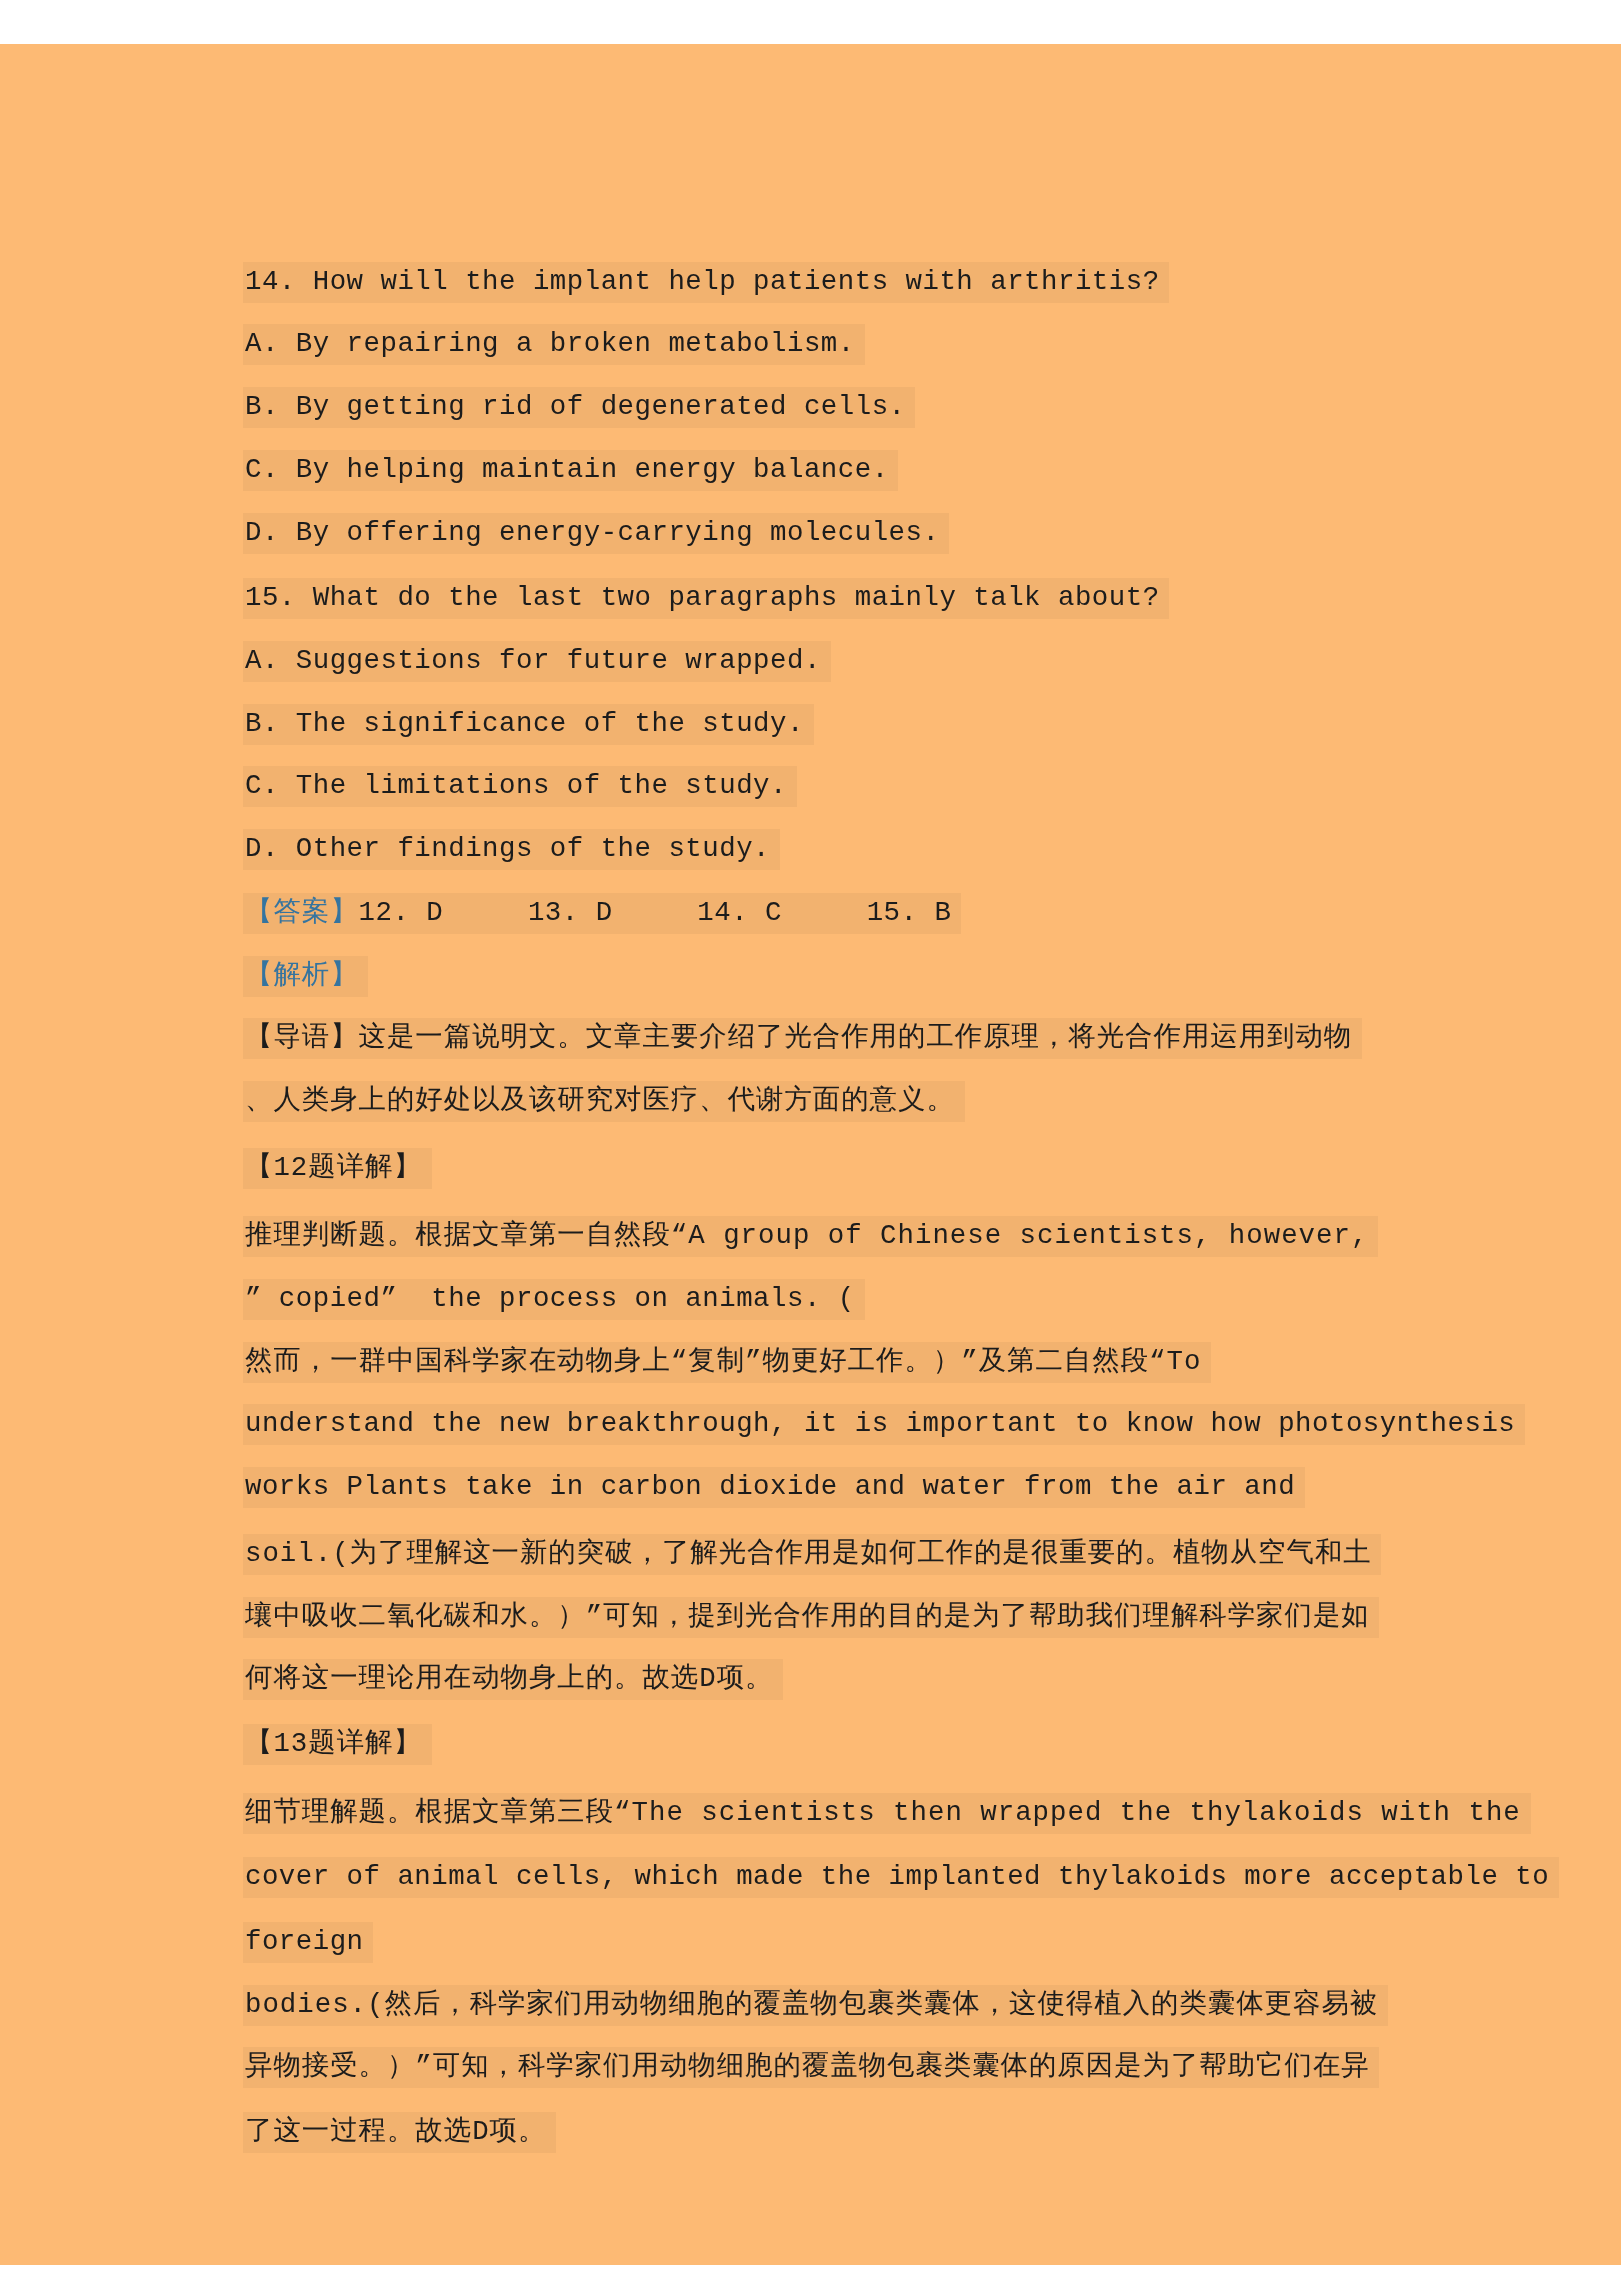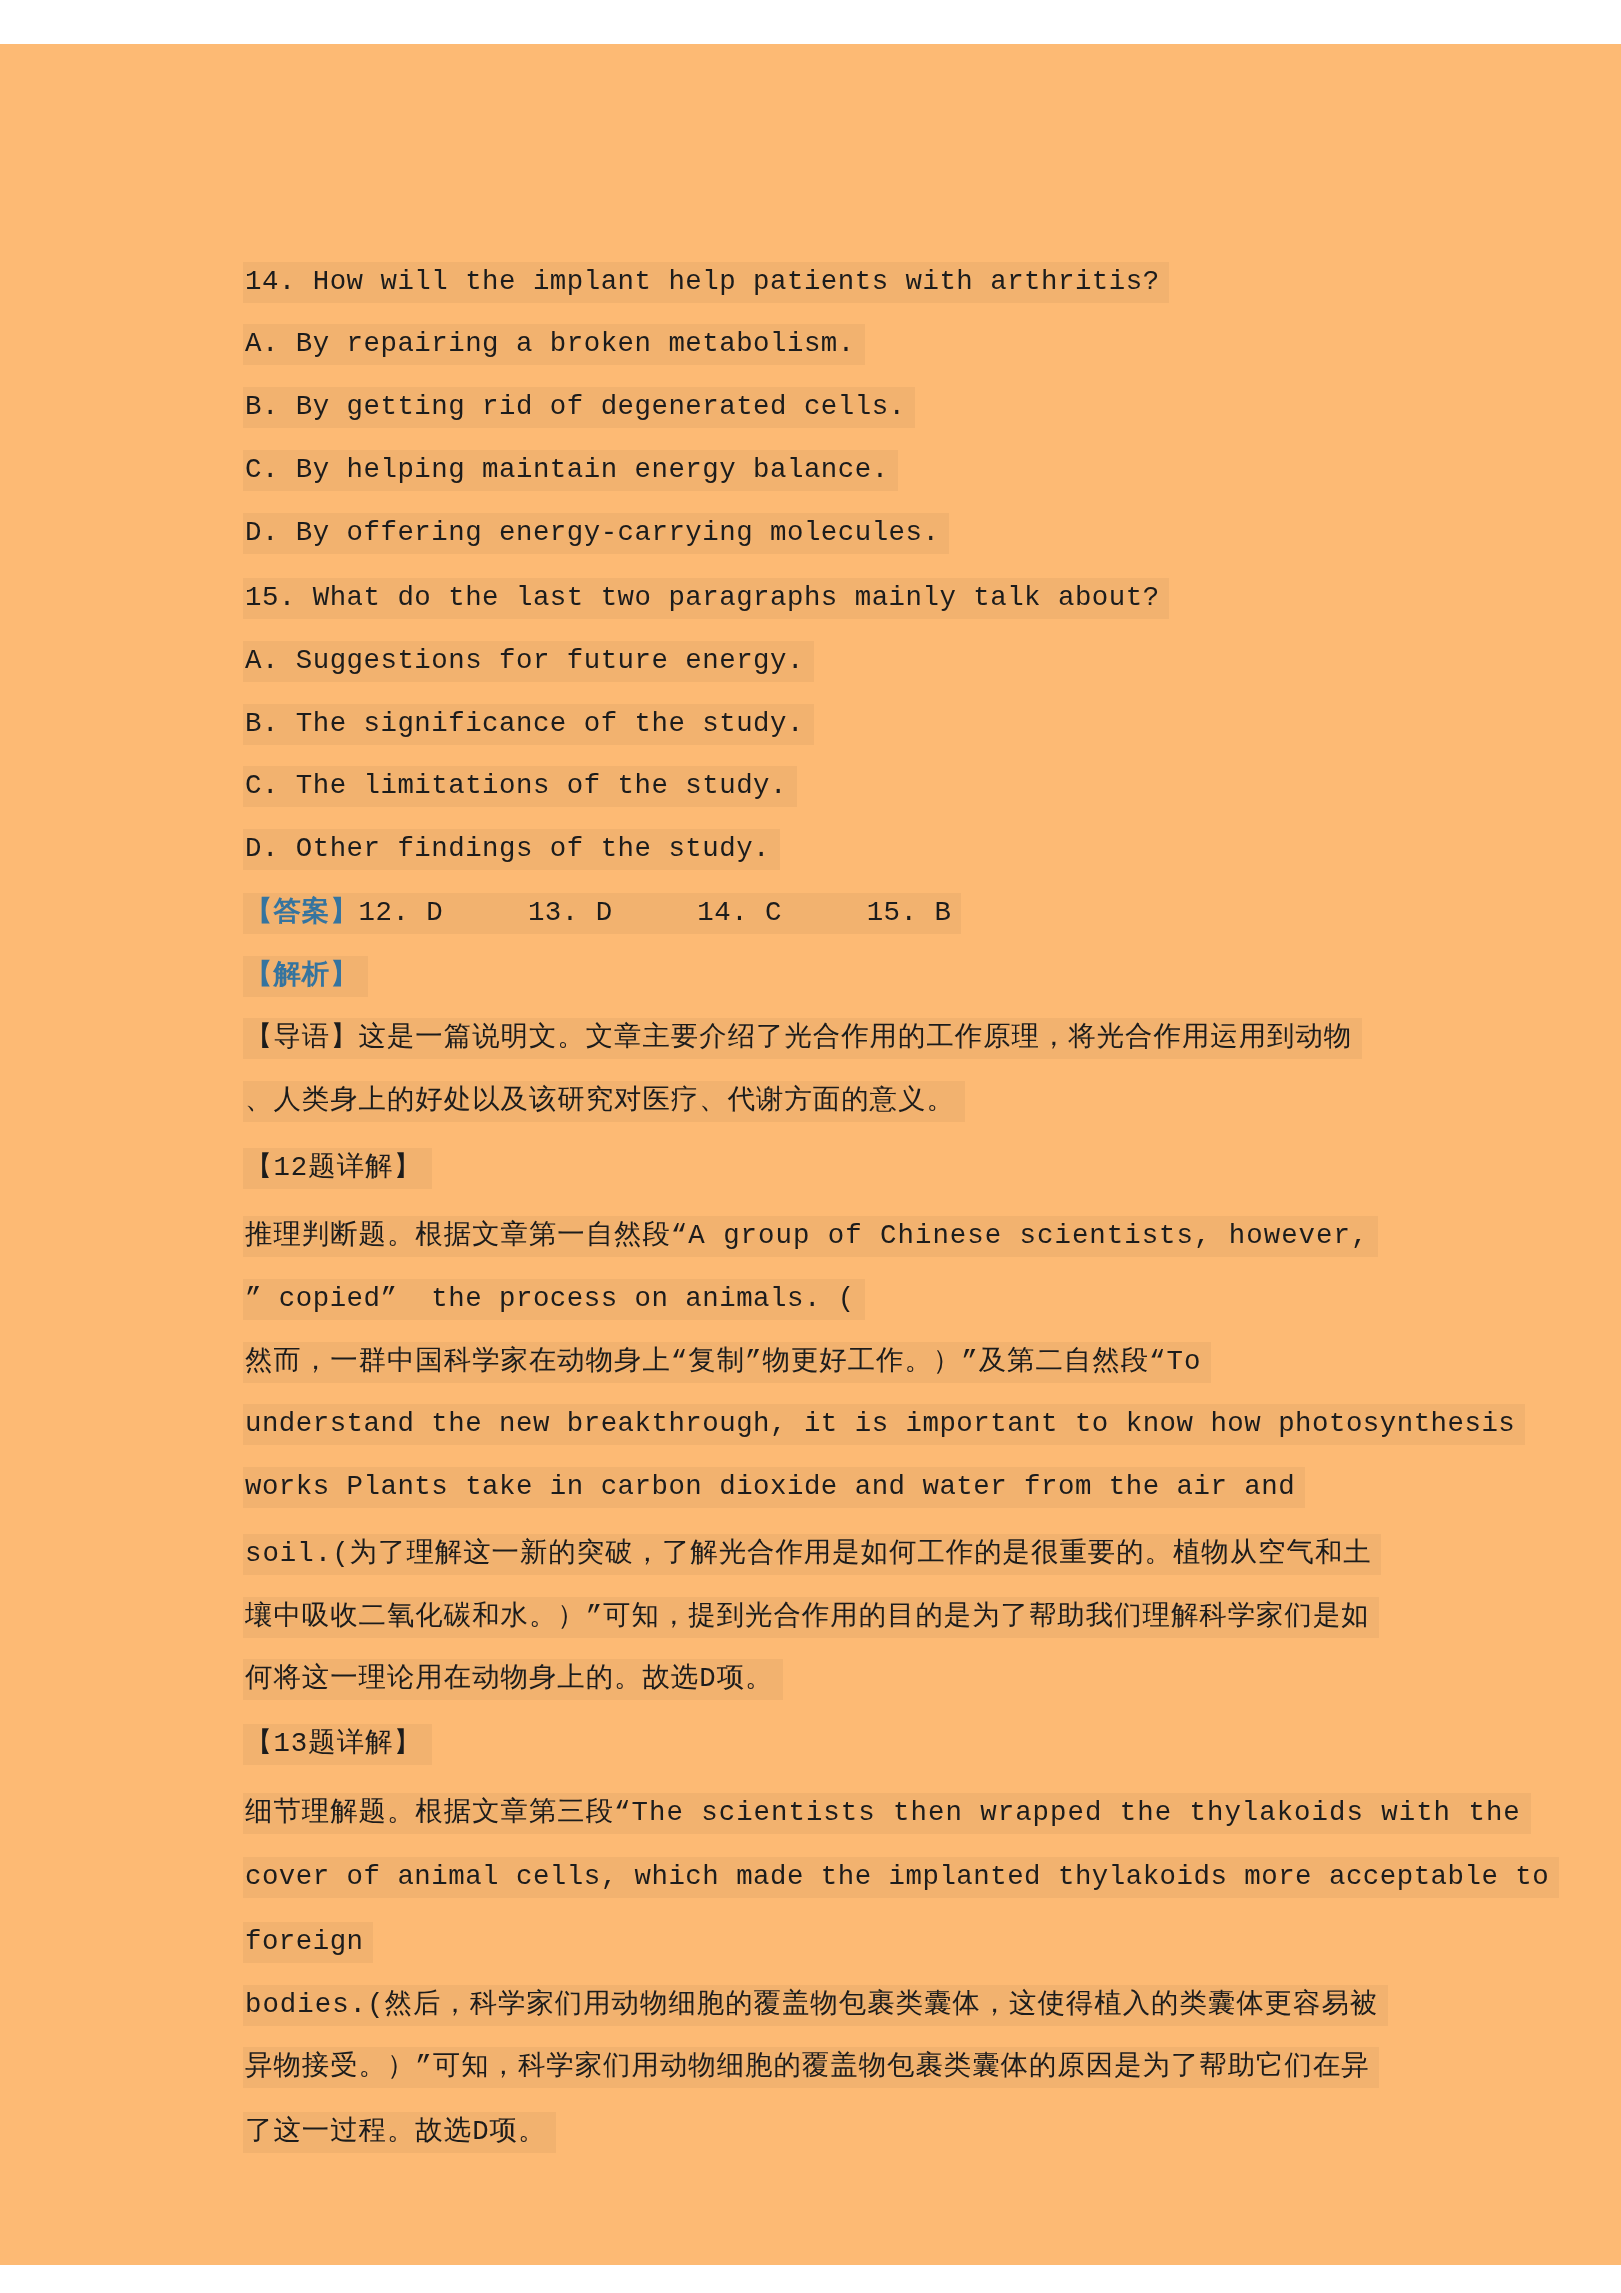--- a/index.html
+++ b/index.html
@@ -26,39 +26,39 @@
     letter-spacing: 0.5px;
   }
   
   .t {
     background: rgba(0, 0, 0, 0.045);
     padding: 2px 9.8px 3.9px 2px;
     display: inline-block;
   }
   .blue {
     color: #35749f;
-    font-weight: bold;
+    font-weight: normal;
   }
   .cn {
     letter-spacing: 1px;
   }
 </style>
 </head>
 <body>
 
 <div id="page">
 
   <div class="line" style="top:218px"><span class="t">14. How will the implant help patients with arthritis?</span></div>
   <div class="line" style="top:280px"><span class="t">A. By repairing a broken metabolism.</span></div>
   <div class="line" style="top:343px"><span class="t">B. By getting rid of degenerated cells.</span></div>
   <div class="line" style="top:406px"><span class="t">C. By helping maintain energy balance.</span></div>
   <div class="line" style="top:469px"><span class="t">D. By offering energy-carrying molecules.</span></div>
 
   <div class="line" style="top:534px"><span class="t">15. What do the last two paragraphs mainly talk about?</span></div>
-  <div class="line" style="top:597px"><span class="t">A. Suggestions for future energy.</span></div>
+  <div class="line" style="top:597px"><span class="t">A. Suggestions for future wrapped.</span></div>
   <div class="line" style="top:660px"><span class="t">B. The significance of the study.</span></div>
   <div class="line" style="top:722px"><span class="t">C. The limitations of the study.</span></div>
   <div class="line" style="top:785px"><span class="t">D. Other findings of the study.</span></div>
 
   <div class="line" style="top:849px"><span class="t"><span class="blue cn">【答案】</span><span>12. D     13. D     14. C     15. B</span></span></div>
 
   <div class="line" style="top:912px"><span class="t"><span class="blue cn">【解析】</span></span></div>
 
   <div class="line cn" style="top:974px"><span class="t"><span>【导语】</span><span>这是一篇说明文。文章主要介绍了光合作用的工作原理，将光合作用运用到动物</span></span></div>
   <div class="line cn" style="top:1037px"><span class="t">、人类身上的好处以及该研究对医疗、代谢方面的意义。</span></div>

